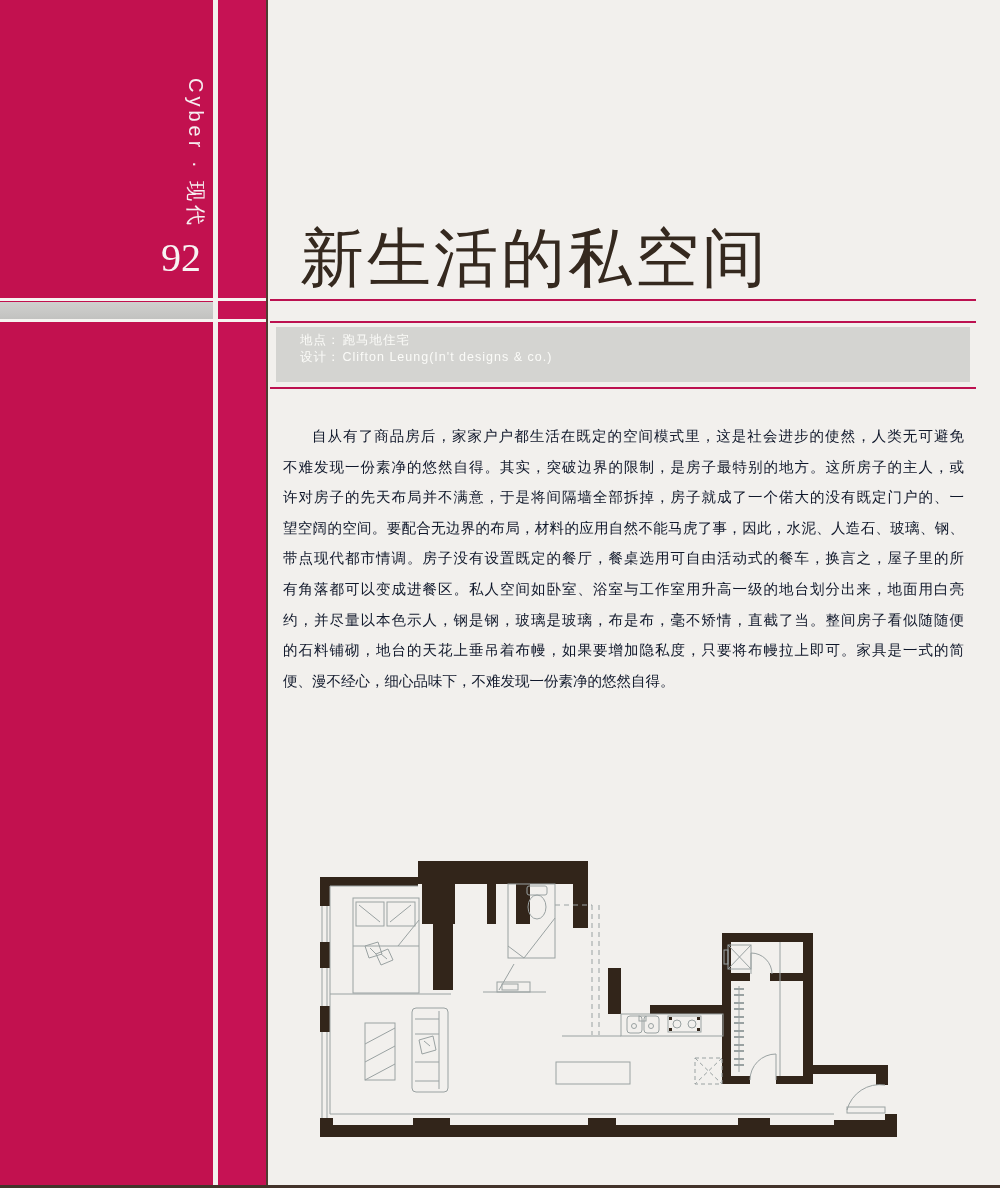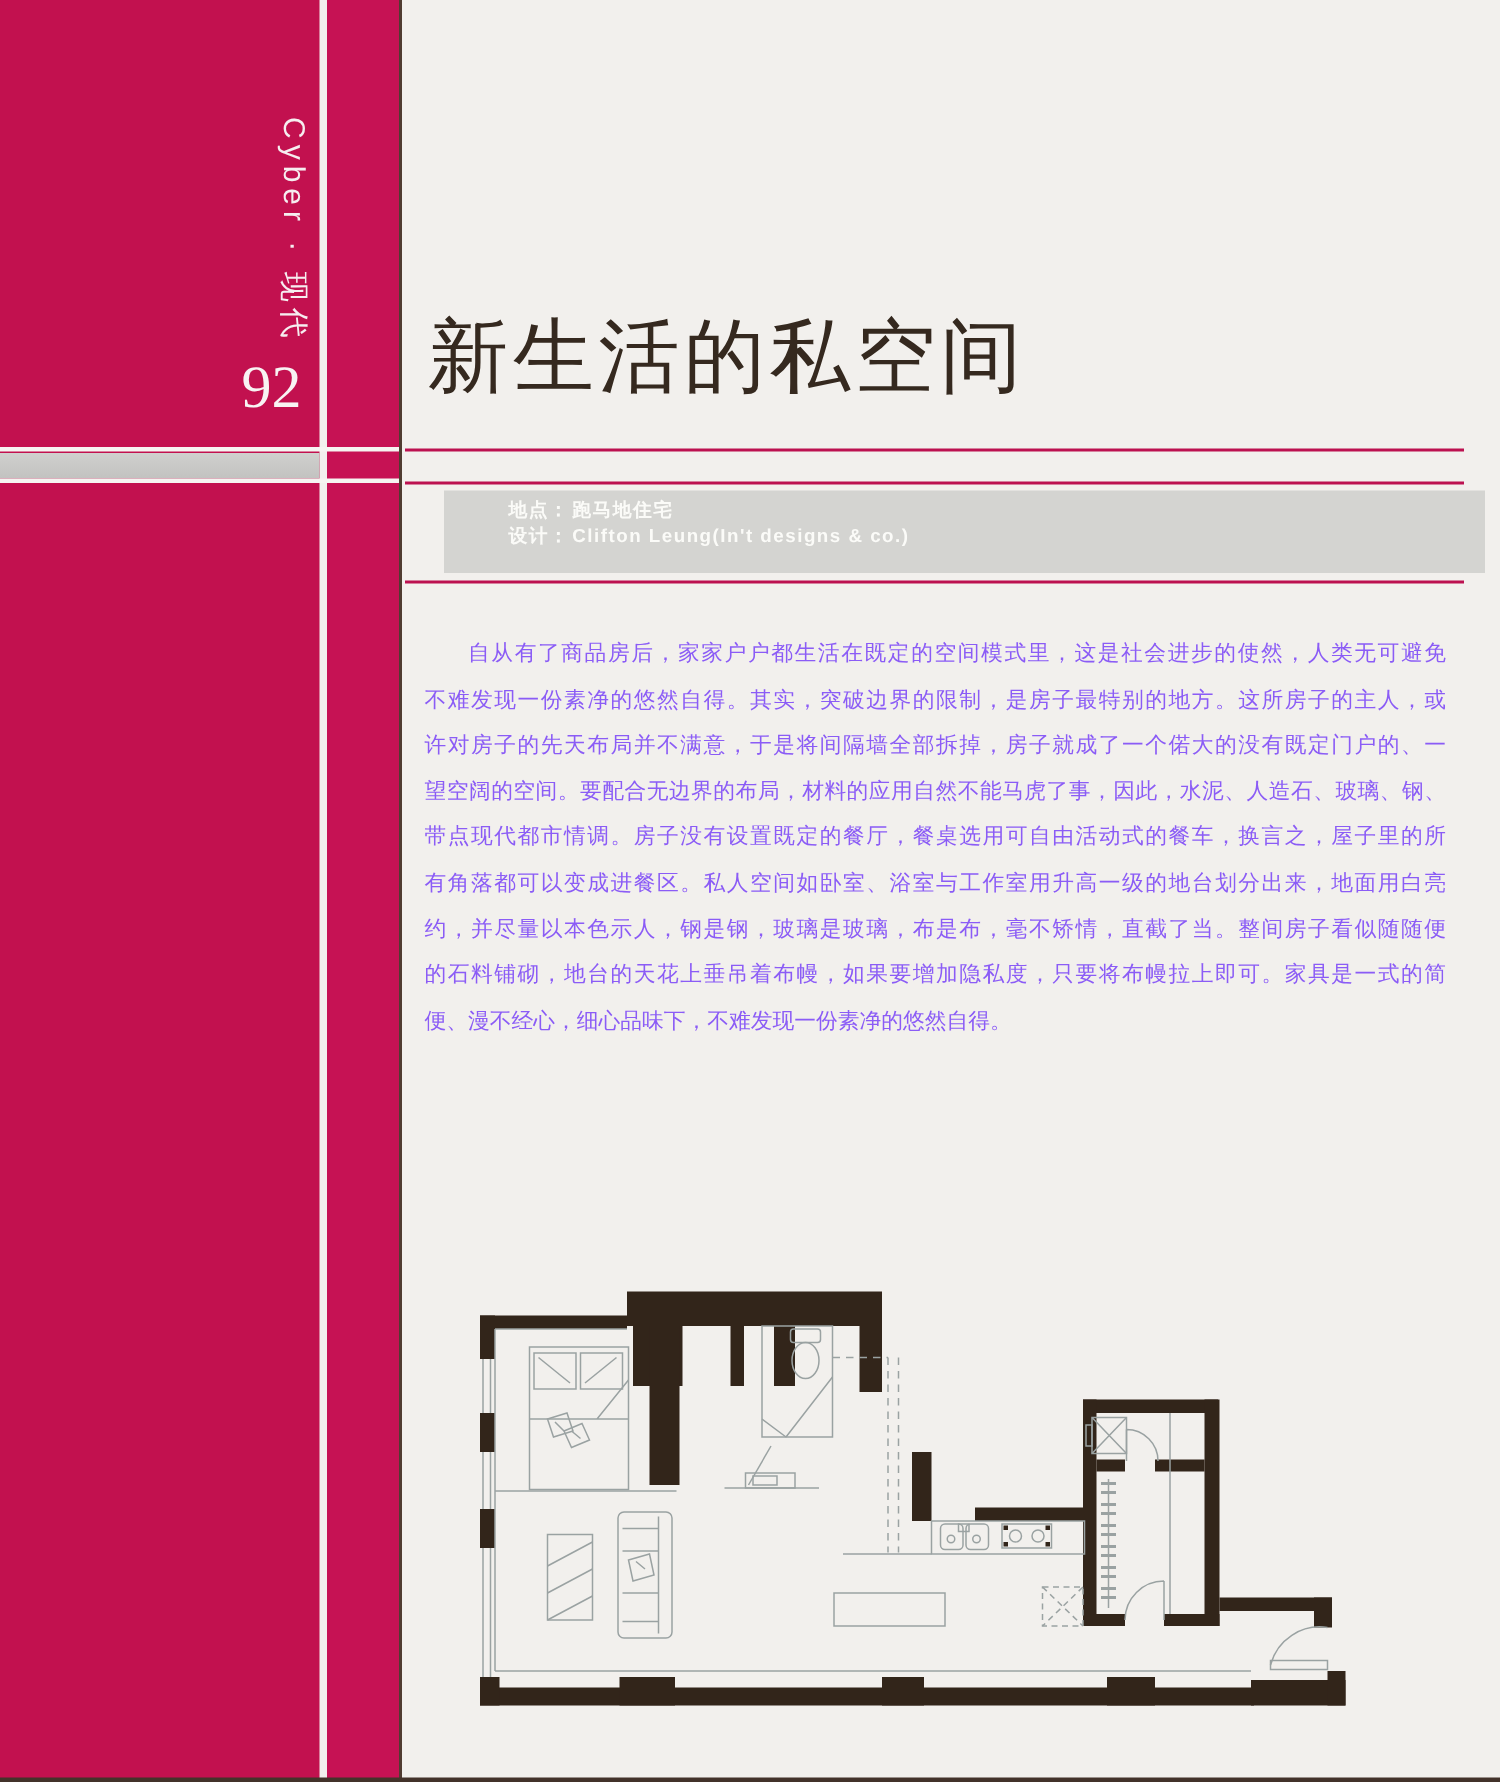--- a/index.html
+++ b/index.html
@@ -19,34 +19,34 @@
     color:#f8f3f3;font-family:"Liberation Serif", serif;font-size:40px;font-weight:400;
   }
   .accent-strip{position:absolute;left:218px;top:0;width:48px;height:1188px;background:#c61254;}
   .dark-vrule{position:absolute;left:266px;top:0;width:2px;height:1188px;background:#503c31;}
   .gray-band{position:absolute;left:0;top:302px;width:213px;height:17px;
     background:linear-gradient(#d0d0ce,#c2c2c0);}
   .white-line{position:absolute;left:0;width:266px;height:3px;background:#f6f4f1;}
   .wl1{top:298px}.wl2{top:319px}
   
   .title{
-    position:absolute;left:284px;top:210px;margin:1px;
-    font-size:54px;font-weight:400;letter-spacing:3px;color:#35291f;line-height:1;font-family:Liberation Serif, serif;
+    position:absolute;left:284px;top:210px;margin:16px;
+    font-size:64px;font-weight:400;letter-spacing:3px;color:#35291f;line-height:1;
   }
   .rule{position:absolute;left:270px;width:706px;height:2px;background:#bc1150;}
   .r1{top:299px}.r2{top:321px}.r3{top:387px}
   
   .info-box{
-    position:absolute;left:296px;top:327px;width:694px;height:55px;
-    background:#d4d4d1;box-sizing:border-box;padding:5px 0 0 43px;font-weight:bold;
+    position:absolute;left:276px;top:327px;width:694px;height:55px;
+    background:#d4d4d1;box-sizing:border-box;padding:5px 0 0 24px;
   }
   .info-row{color:#fbfbf8;font-size:12.5px;line-height:17px;letter-spacing:1px;}
   .info-label{margin-right:2px;}
   
-  .article{position:absolute;left:283px;top:421px;width:681px;color:#8b5cf6;}
+  .article{position:absolute;left:283px;top:421px;width:681px;color:#0f172a;}
   .bline{
     font-size:14.5px;line-height:30.6px;white-space:nowrap;
     text-align:justify;text-align-last:justify;
   }
   .bline:first-child{text-indent:2em;}
   .bline:last-child{text-align-last:left;}
   
   .plan{position:absolute;left:318px;top:858px;width:580px;height:300px;}
   .bottom-edge{position:absolute;left:0;bottom:0;width:1000px;height:3px;background:#43332a;}
 </style>

